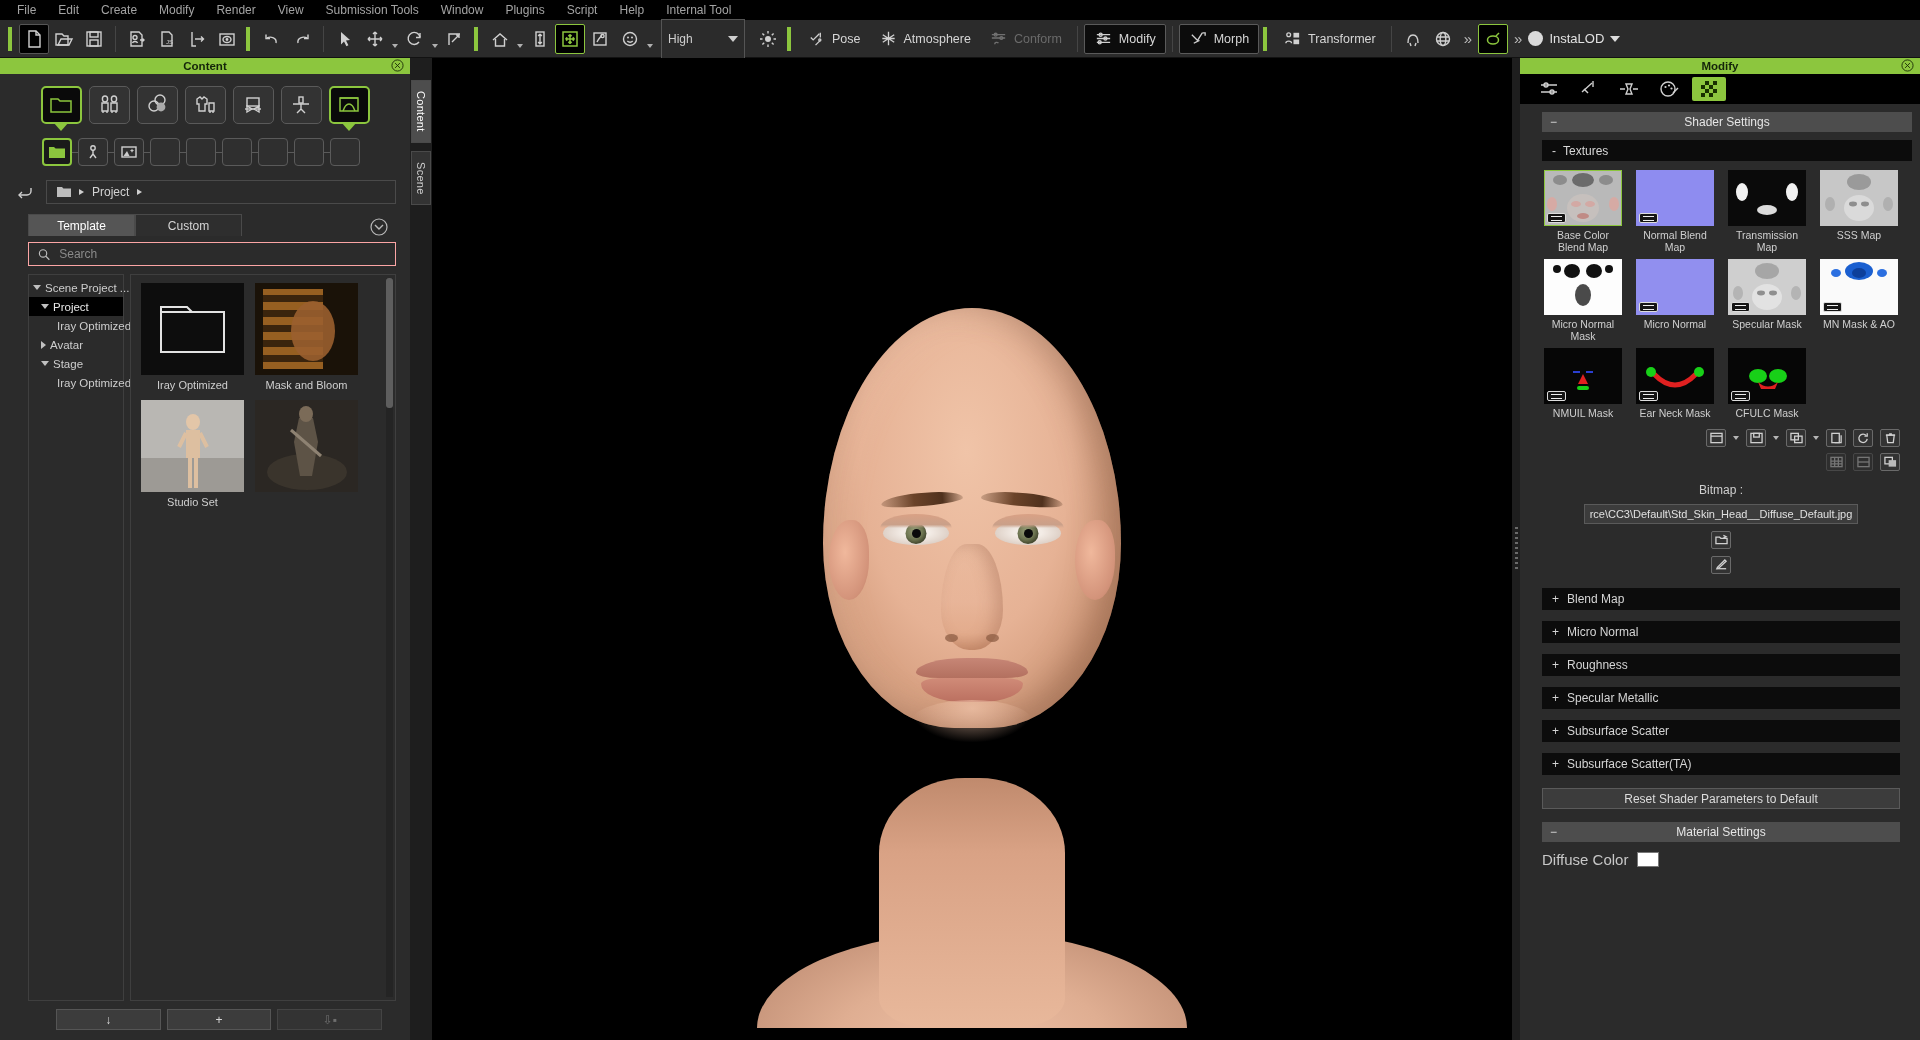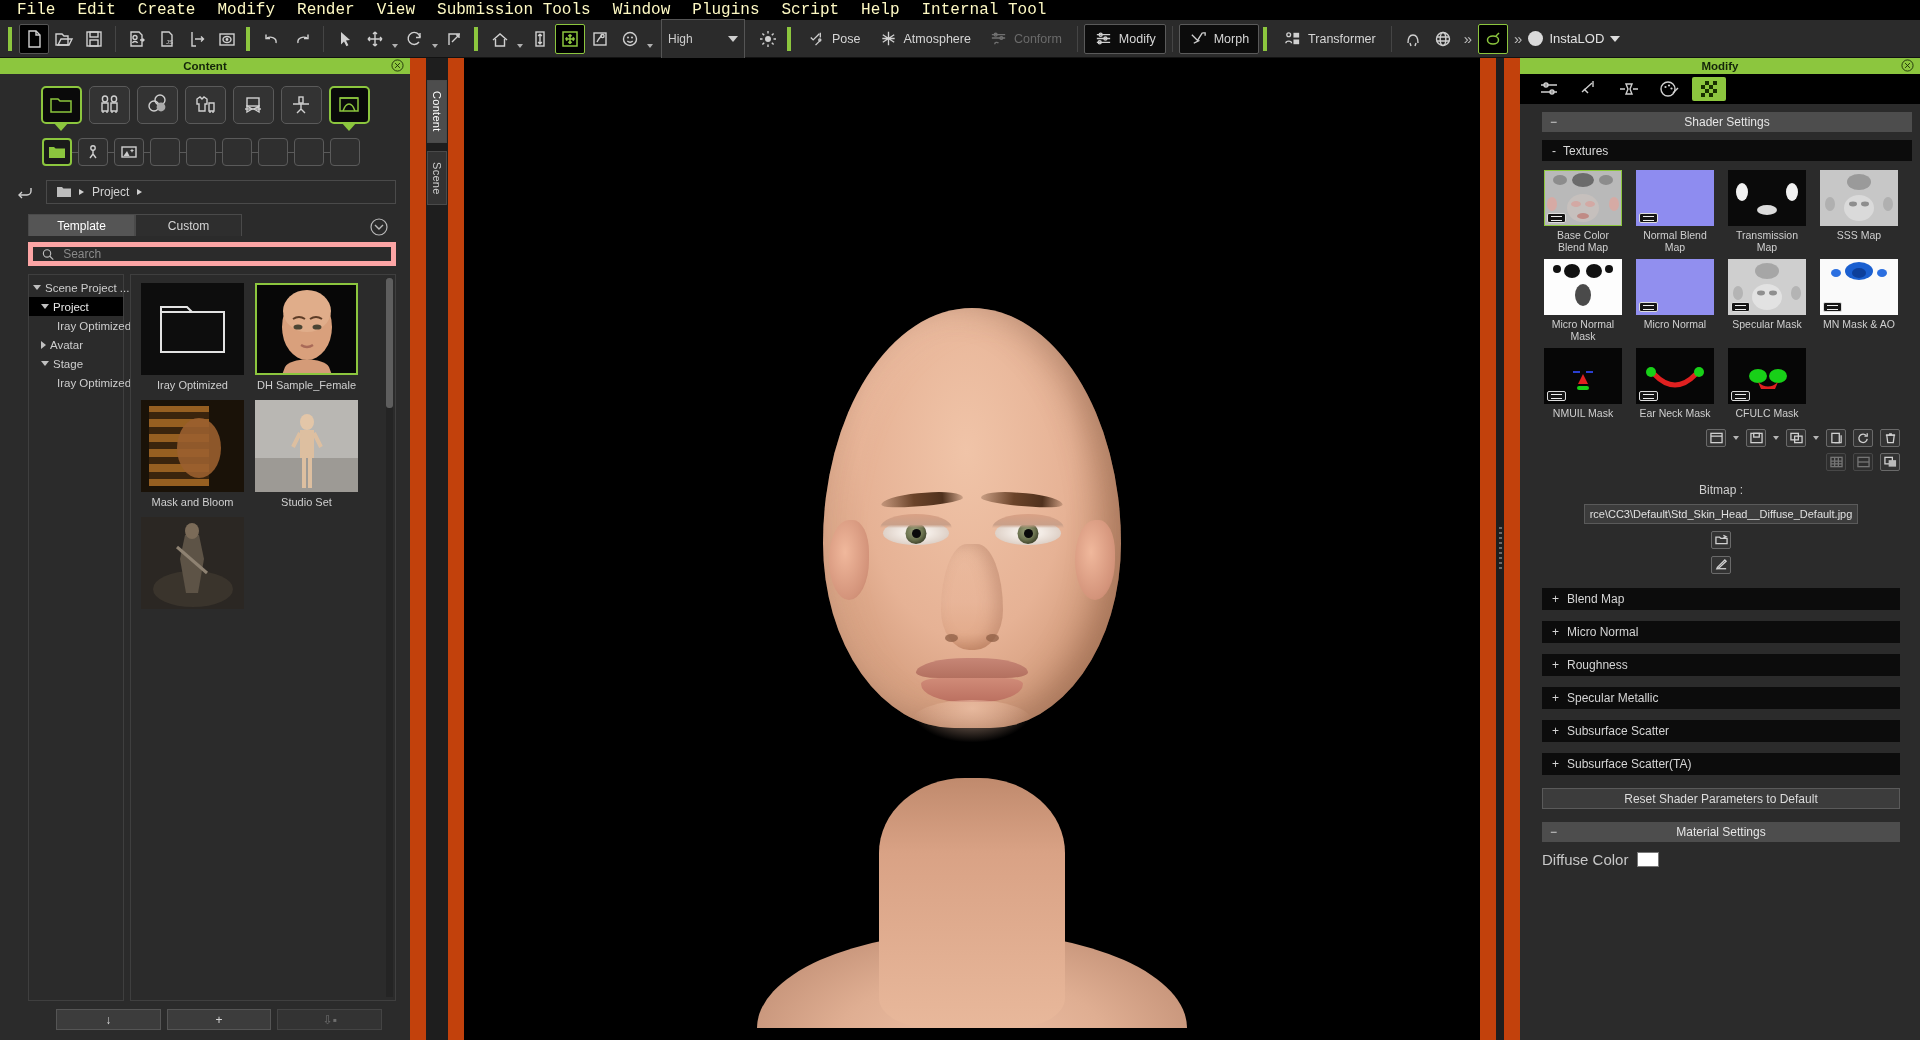--- a/index.html
+++ b/index.html
@@ -27,21 +27,21 @@
   }
   .title-icon::before { left:1px; top:2px; width:4px; height:8px; }
   .title-icon::after  { right:1px; top:2px; width:4px; height:8px; }
   .title-text { font-size: 12px; color: #e0e0e0; letter-spacing: .1px; }
   .win-buttons { margin-left:auto; display:flex; height:22px; }
   .win-btn { width: 46px; height:22px; display:flex; align-items:center; justify-content:center; color:#d0d0d0; font-size:12px; }
   .win-btn svg { display:block; }
 
   
   .menubar { height: 20px; flex:0 0 20px; background:#000; display:flex; align-items:center; padding-left: 6px; }
-  .menu-item { font-size:16px; color:#fef9c3; padding: 2px 11px; white-space:nowrap;font-family:Liberation Mono, monospace; }
+  .menu-item { font-size:12px; color:#a3a3a3; padding: 2px 11px; white-space:nowrap; }
 
   
   .toolbar {
     height: 38px; flex:0 0 38px; background:#2b2b2b; display:flex; align-items:center;
     border-bottom: 1px solid #121212; padding: 0 4px; gap: 0px;
   }
   .tb-accent { width:4px; height:24px; background:#8cc63e; margin: 0 7px 0 4px; flex:0 0 4px; }
   .tb-sep { width:1px; height:26px; background:#454545; margin: 0 6px; flex:0 0 1px; }
   .tb-btn {
     width: 30px; height:30px; display:flex; align-items:center; justify-content:center;
@@ -61,21 +61,21 @@
     font-size:12.5px; color:#d6d6d6; border-radius:2px; flex:0 0 auto; white-space:nowrap;
   }
   .tb-text-btn.boxed { background:#0c0c0c; border:1px solid #5a5a5a; }
   .tb-text-btn.disabled { color:#6a6a6a; }
   .tb-text-btn.disabled svg { opacity:.42; }
   .chev { font-size:15px; color:#bbb; padding: 0 6px; }
   .instalod { display:flex; align-items:center; gap:6px; font-size:13px; color:#e2e2e2; padding-right:8px; }
   .instalod-dot { width:15px; height:15px; border-radius:50%; background:#dadada; }
 
   
-  .main { flex:1 1 auto; display:flex; min-height:0; background:#c2410c;gap:16px; }
+  .main { flex:1 1 auto; display:flex; min-height:0; background:#e5e5e5; }
 
   
   .left-panel { width: 410px; flex:0 0 410px; display:flex; flex-direction:column; background:#2b2b2b; }
   .panel-title {
     height: 16px; flex:0 0 16px; background:#8cc63e; color:#14250a; font-size:11.5px; font-weight:bold;
     display:flex; align-items:center; justify-content:center; position:relative;
   }
   .panel-title .closeic { position:absolute; right:6px; top:1px; width:13px; height:13px; }
   .catrow { display:flex; justify-content:center; gap:7px; padding: 12px 0 2px 0; }
   .cat-btn {
@@ -106,21 +106,21 @@
   .tabs { display:flex; padding: 10px 0 0 28px; align-items:flex-end; position:relative; }
   .tab {
     width: 107px; height: 22px; display:flex; align-items:center; justify-content:center;
     font-size:12px; color:#d5d5d5; border:1px solid #4a4a4a; border-bottom:none; background:#2e2e2e;
   }
   .tab.active { background:#555; color:#fff; }
   .tab-expand { margin-left:auto; margin-right:22px; width:18px; height:18px; }
 
   .browser { flex:1 1 auto; margin: 6px 14px 0 28px; display:flex; flex-direction:column; min-height:0; }
   .searchbar {
-    height: 24px; border:5px solid #fca5a5; background:#2b2b2b; display:flex; align-items:center;
+    height: 24px; border:1px solid #fca5a5; background:#2b2b2b; display:flex; align-items:center;
     gap:9px; padding: 0 9px; margin-bottom: 8px;
   }
   .searchbar input {
     background:transparent; border:none; outline:none; color:#cfcfcf; font-size:12px;
     font-family:"Liberation Sans", sans-serif; width:100%;
   }
   .searchbar input::placeholder { color:#8a8a8a; }
   .browse-body { flex:1 1 auto; display:flex; min-height:0; gap:6px; }
   .tree {
     width: 96px; flex:0 0 96px; background:#2b2b2b; border:1px solid #3f3f3f; padding-top:3px;
@@ -683,36 +683,20 @@
                 <div class="thumb">
                   <svg width="103" height="92" viewBox="0 0 103 92">
                       <path fill="none" stroke="#e2e2e2" stroke-width="2" d="M20 24h26l5 5h32v40H20z"></path>
                       <path fill="none" stroke="#e2e2e2" stroke-width="2" d="M20 29h63"></path>
                     </svg>
                 </div>
                 <div class="cell-label">Iray Optimized</div>
               </div>
 
 
-              <div class="cell">
-                <div class="thumb sel">
-                  <svg width="103" height="92" viewBox="0 0 103 92">
-                    <rect width="103" height="92" fill="#070707"></rect>
-                    <ellipse cx="52" cy="44" rx="25" ry="33" fill="#d9a07c"></ellipse>
-                    <ellipse cx="52" cy="28" rx="24" ry="21" fill="#e0ad8a"></ellipse>
-                    <path d="M38 36q6-4 12 0" stroke="#5d3c26" stroke-width="2" fill="none"></path>
-                    <path d="M55 36q6-4 12 0" stroke="#5d3c26" stroke-width="2" fill="none"></path>
-                    <ellipse cx="43" cy="44" rx="4.5" ry="2.6" fill="#4b4534"></ellipse>
-                    <ellipse cx="62" cy="44" rx="4.5" ry="2.6" fill="#4b4534"></ellipse>
-                    <path d="M46 62q6 4 12 0" stroke="#a96a58" stroke-width="2.4" fill="none"></path>
-                    <path d="M30 84c5-10 39-10 44 0l3 8H27z" fill="#d49b78"></path>
-                  </svg>
-                </div>
-                <div class="cell-label">DH Sample_Female</div>
-              </div>
 
 
               <div class="cell">
                 <div class="thumb">
                   <svg width="103" height="92" viewBox="0 0 103 92">
                     <rect width="103" height="92" fill="#1a1208"></rect>
                     <rect x="8" y="6" width="60" height="80" fill="#c07a2a" opacity="0.75"></rect>
                     <g fill="#2a1a0a" opacity="0.85">
                       <rect x="8" y="12" width="60" height="7"></rect>
                         <rect x="8" y="27" width="60" height="7"></rect>

